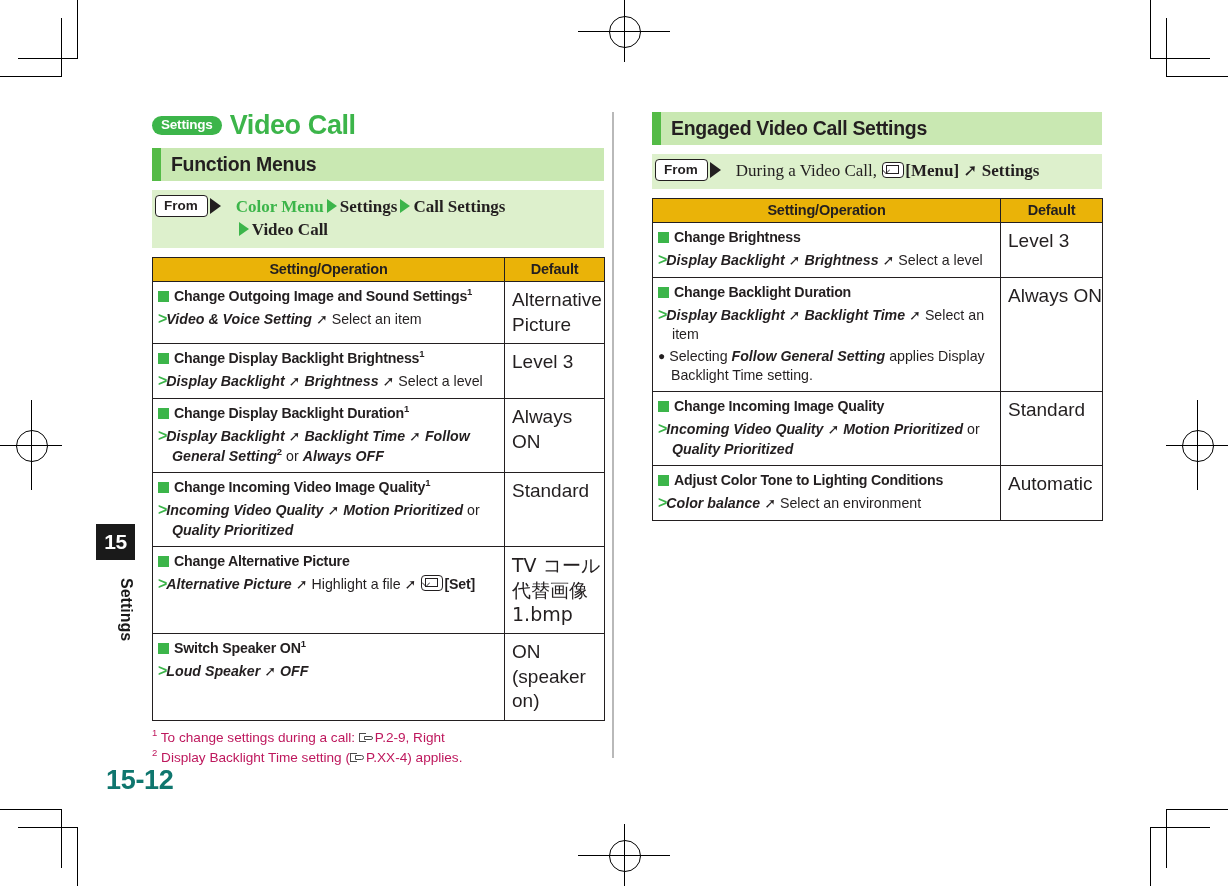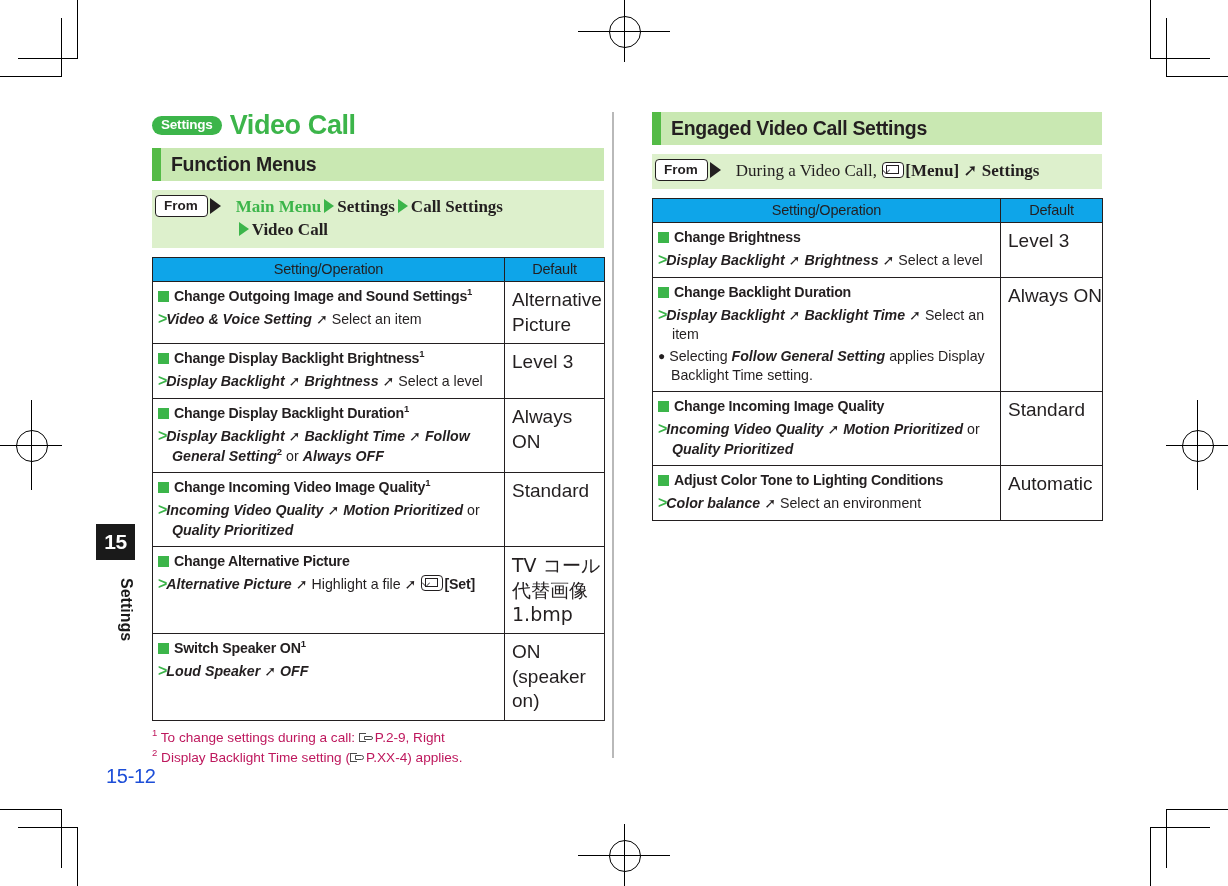--- a/index.html
+++ b/index.html
@@ -20,21 +20,21 @@
 
   
   .chapter-tab{position:absolute;left:96px;top:524px;width:39px;}
   .chapter-num{width:39px;height:36px;background:#1a1a1a;color:#fff;
     font-size:21px;font-weight:bold;display:flex;align-items:center;justify-content:center;
     letter-spacing:-0.5px;}
   .chapter-name{margin-top:5px;width:39px;font-size:16px;font-weight:bold;color:#1a1a1a;
     writing-mode:vertical-rl;text-orientation:mixed;letter-spacing:0px;
     height:90px;display:flex;align-items:flex-start;justify-content:center;}
 
-  .folio{position:absolute;left:106px;top:765px;font-size:20px;font-weight:normal;color:#1d4ed8;letter-spacing:-0.3px;}
+  .folio{position:absolute;left:106px;top:765px;font-size:27px;font-weight:bold;color:#0f766e;letter-spacing:-0.3px;}
 
   
   .col-divider{position:absolute;left:612px;top:112px;width:2px;height:646px;background:#b9b9b9;}
 
   
   .col{position:absolute;top:112px;}
   .col-left{left:152px;width:452px;}
   .col-right{left:626px;width:450px;padding-left:26px;}
 
   
@@ -59,21 +59,21 @@
   .from-body .g{color:#3cb54a;}
   .gtri{display:inline-block;width:0;height:0;border-left:10px solid #3cb54a;
     border-top:7px solid transparent;border-bottom:7px solid transparent;
     vertical-align:-1px;margin:0 3px;}
   .from-body.plain{font-weight:normal;}
   .from-body.plain b{font-weight:bold;}
 
   
   table.t{border-collapse:collapse;margin-top:9px;width:100%;table-layout:fixed;}
   table.t th,table.t td{border:1.4px solid #231f20;vertical-align:top;}
-  table.t thead th{background:#0ea5e9;text-align:center;font-size:14.5px;font-weight:normal;
+  table.t thead th{background:#eab308;text-align:center;font-size:14.5px;font-weight:bold;
     padding:3px 0 4px;letter-spacing:-0.2px;}
   td.op{padding:5px 6px 6px 5px;font-size:14.2px;line-height:1.35;}
   td.df{padding:6px 0 6px 7px;font-size:19px;line-height:1.3;font-weight:normal;}
   .sq{display:inline-block;width:11px;height:11px;background:#3cb54a;
       vertical-align:-1px;margin-right:5px;}
   .hdr{font-weight:bold;letter-spacing:-0.2px;}
   .sub{margin-top:2px;text-indent:-14px;padding-left:14px;}
   .chev{color:#3cb54a;font-weight:bold;font-size:16px;letter-spacing:-1px;}
   .it{font-style:italic;font-weight:bold;}
   .ar{font-weight:normal;}
@@ -172,21 +172,21 @@
       <span class="bar"></span>
       <span class="txt">Function Menus</span>
     </div>
 
     <div class="from">
       <span class="from-box">
         <span class="from-lbl">From</span>
         <span class="tri"></span>
       </span>
       <span class="from-body">
-        <span class="g">Main Menu</span><span class="gtri"></span><span>Settings</span><span class="gtri"></span><span>Call Settings</span><br>
+        <span class="g">Color Menu</span><span class="gtri"></span><span>Settings</span><span class="gtri"></span><span>Call Settings</span><br>
         <span class="gtri"></span><span>Video Call</span>
       </span>
     </div>
 
     <table class="t">
       <colgroup>
           <col style="width:352px">
           <col style="width:100px">
         </colgroup>
       <thead>

